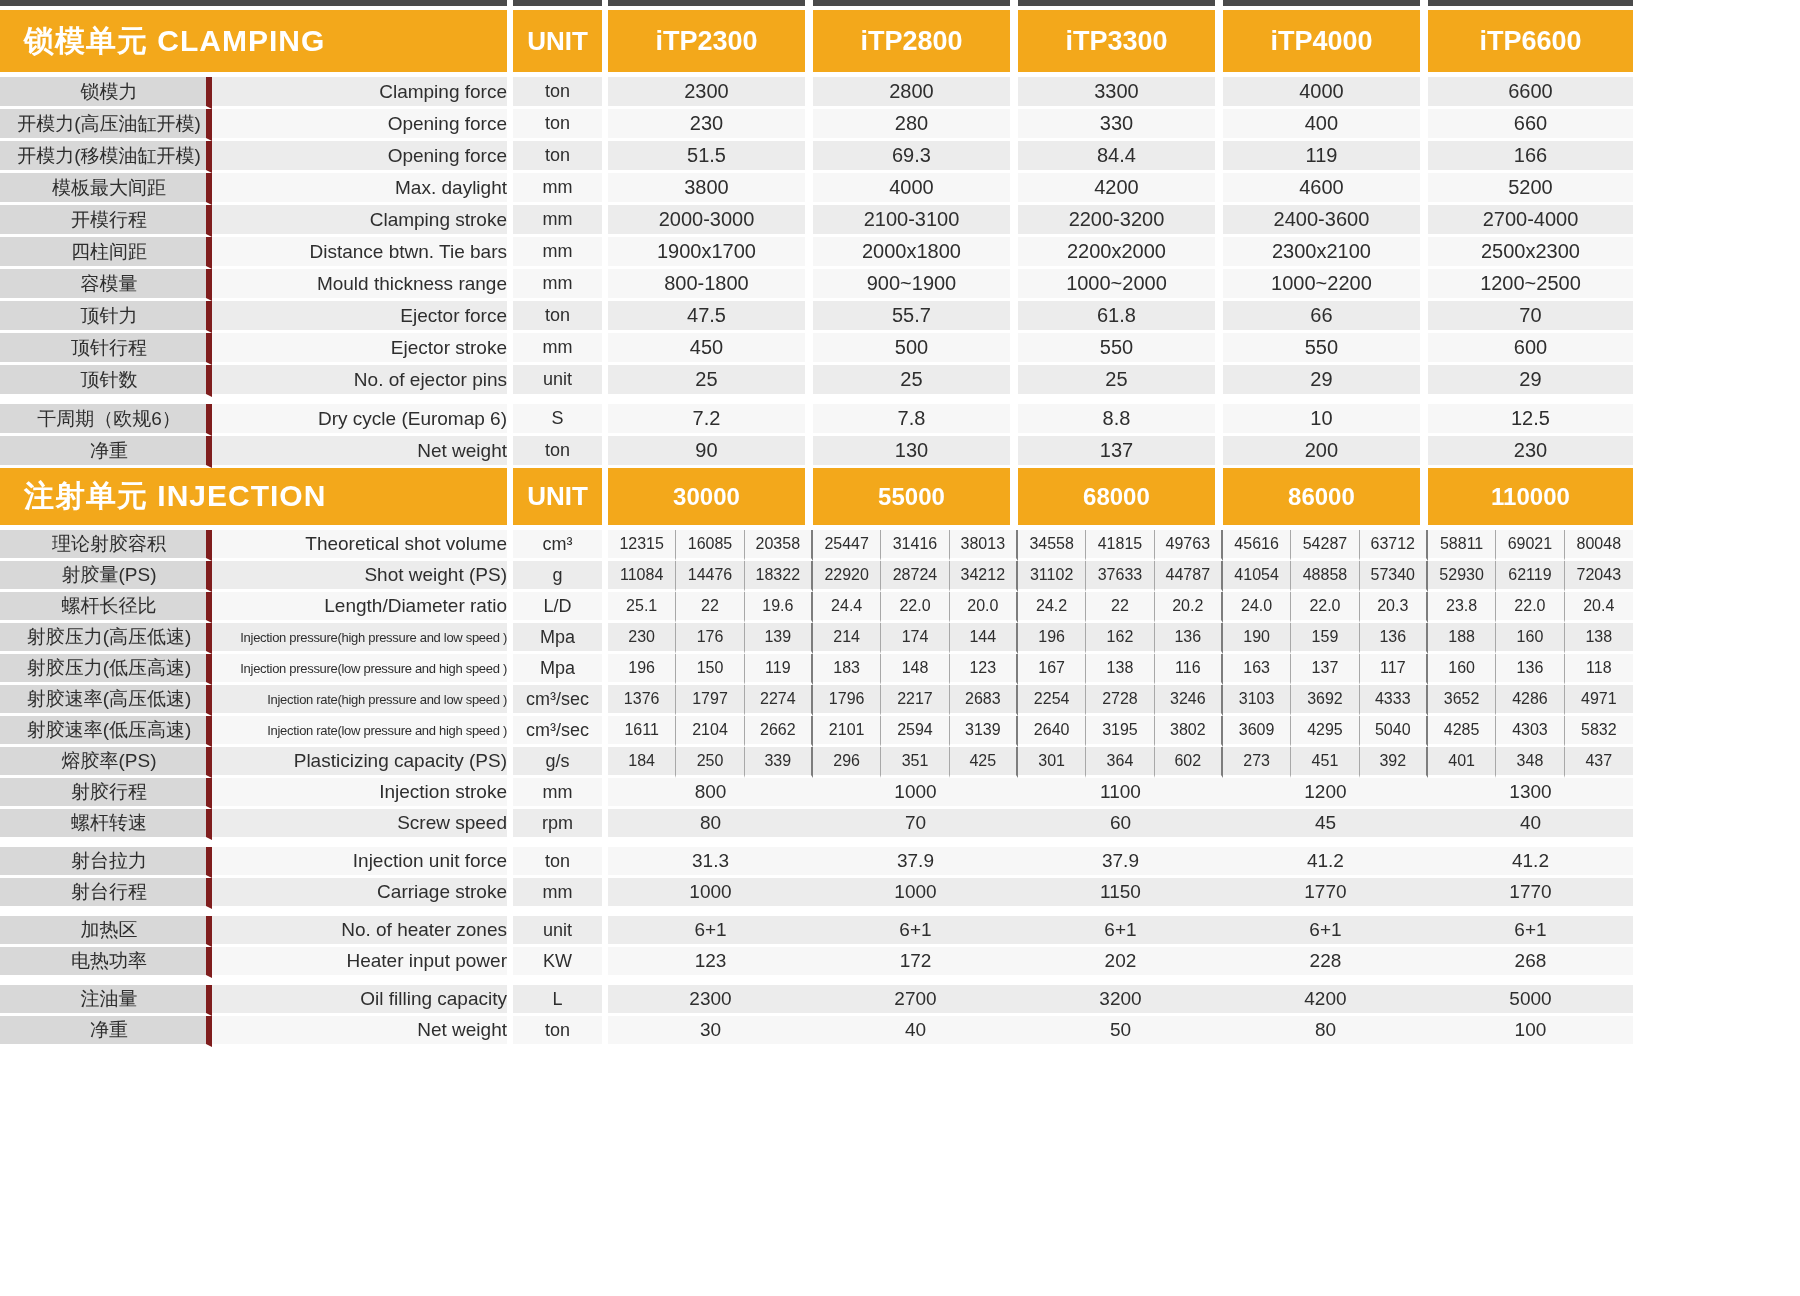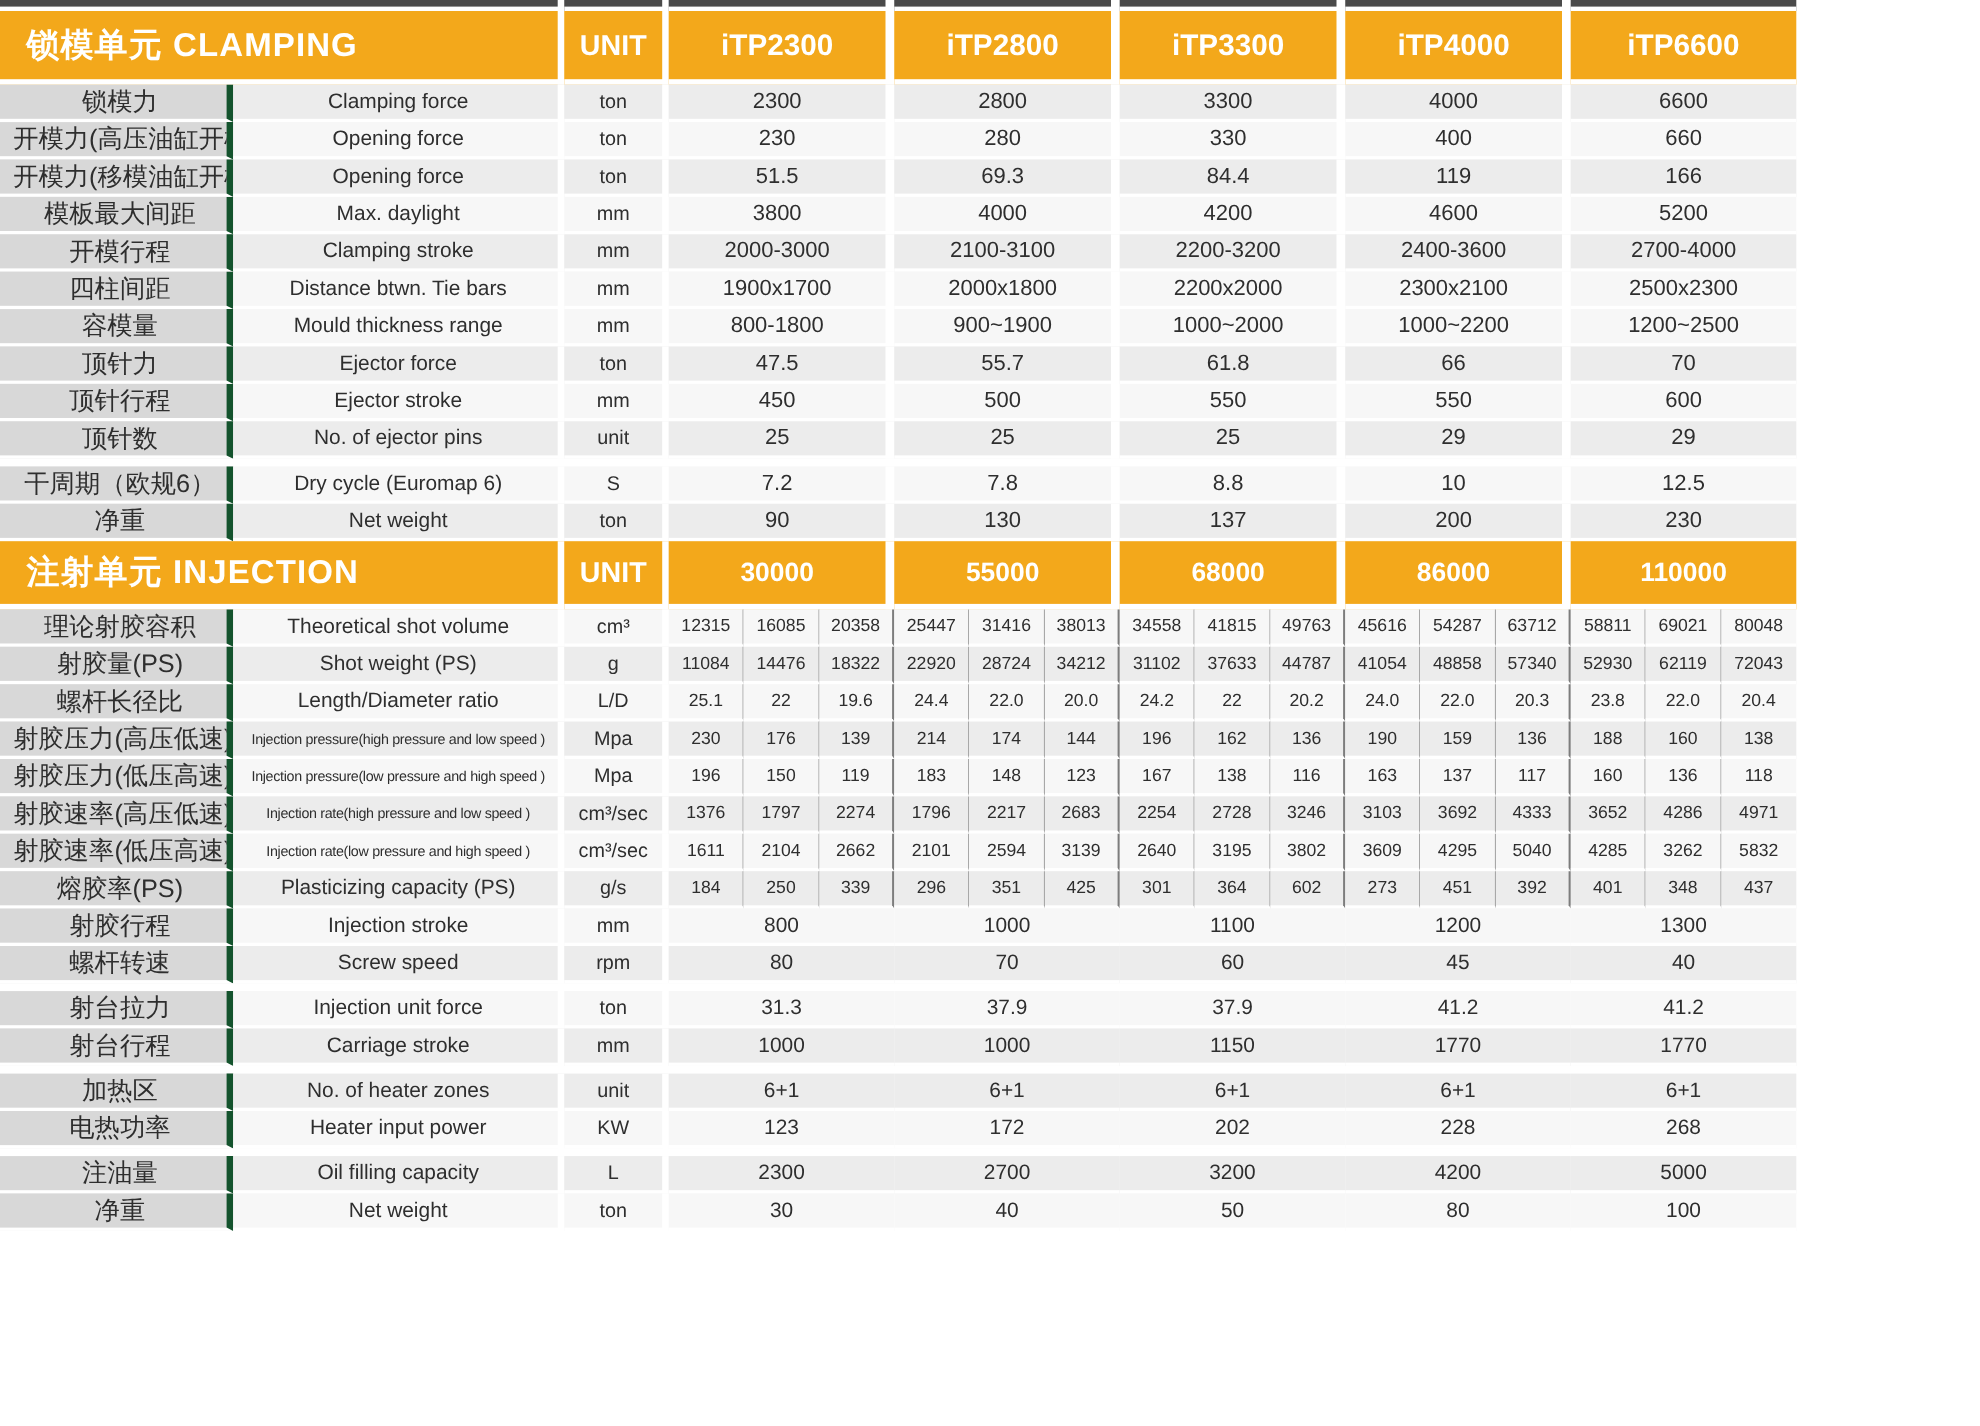--- a/index.html
+++ b/index.html
@@ -22,22 +22,22 @@
   .h-unit{font-size:26px;border-right:6px solid #fff;}
   .h-model{font-size:27px;border-right:8px solid #fff;}
   .h-model.last{border-right:none;}
   .header-clamping th{height:67px;}
   .header-injection th{height:62px;}
   .header-injection .h-model{font-size:24px;}
   
   .clamping-row td{height:32px;}
   .injection-row td{height:31px;}
   td{border-bottom:3px solid #fff;}
-  .c-cn{background:var(--label-column)!important;font-size:23px;border-right:6px solid #14532d;padding-left:12px;}
-  .c-en{font-size:19px;text-align:center;padding-left:5px;border-right:6px solid #fff;}
+  .c-cn{background:var(--label-column)!important;font-size:19px;border-right:6px solid #7f1d1d;padding-left:12px;}
+  .c-en{font-size:19px;text-align:right;padding-left:5px;border-right:6px solid #fff;}
   .c-en.small{font-size:13px;letter-spacing:-0.3px;}
   .c-unit{font-size:18px;border-right:6px solid #fff;}
   .c-val{font-size:20px;border-right:8px solid #fff;}
   .c-val.last{border-right:none;margin-left:13px;}
   .c-merged{font-size:19px;}
   .c-sub{font-size:16px;border-right:1px solid var(--subcol-divider);}
   .c-sub.group-end{border-right:2px solid var(--group-divider);}
   .c-sub.last{border-right:none;}
   tr.odd td{background:var(--row-odd);}
   tr.even td{background:var(--row-even);}
@@ -348,21 +348,21 @@
         <td class="c-sub">2101</td>
         <td class="c-sub">2594</td>
         <td class="c-sub group-end">3139</td>
         <td class="c-sub">2640</td>
         <td class="c-sub">3195</td>
         <td class="c-sub group-end">3802</td>
         <td class="c-sub">3609</td>
         <td class="c-sub">4295</td>
         <td class="c-sub group-end">5040</td>
         <td class="c-sub">4285</td>
-        <td class="c-sub">3262</td>
+        <td class="c-sub">4303</td>
         <td class="c-sub last">5832</td>
       </tr>
       <tr class="odd injection-row">
         <td class="c-cn">熔胶率(PS)</td>
         <td class="c-en">Plasticizing capacity (PS)</td>
         <td class="c-unit">g/s</td>
         <td class="c-sub">184</td>
         <td class="c-sub">250</td>
         <td class="c-sub group-end">339</td>
         <td class="c-sub">296</td>

